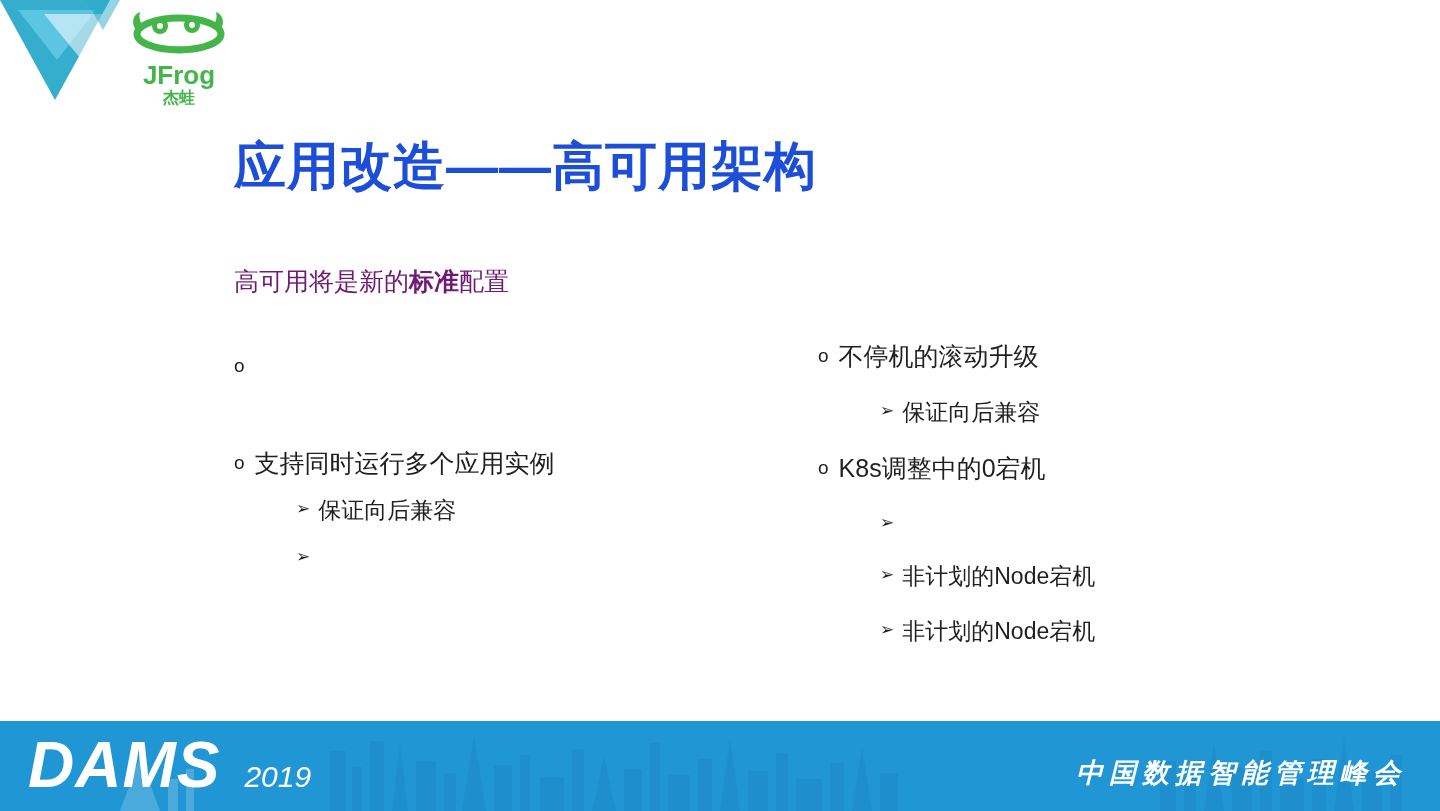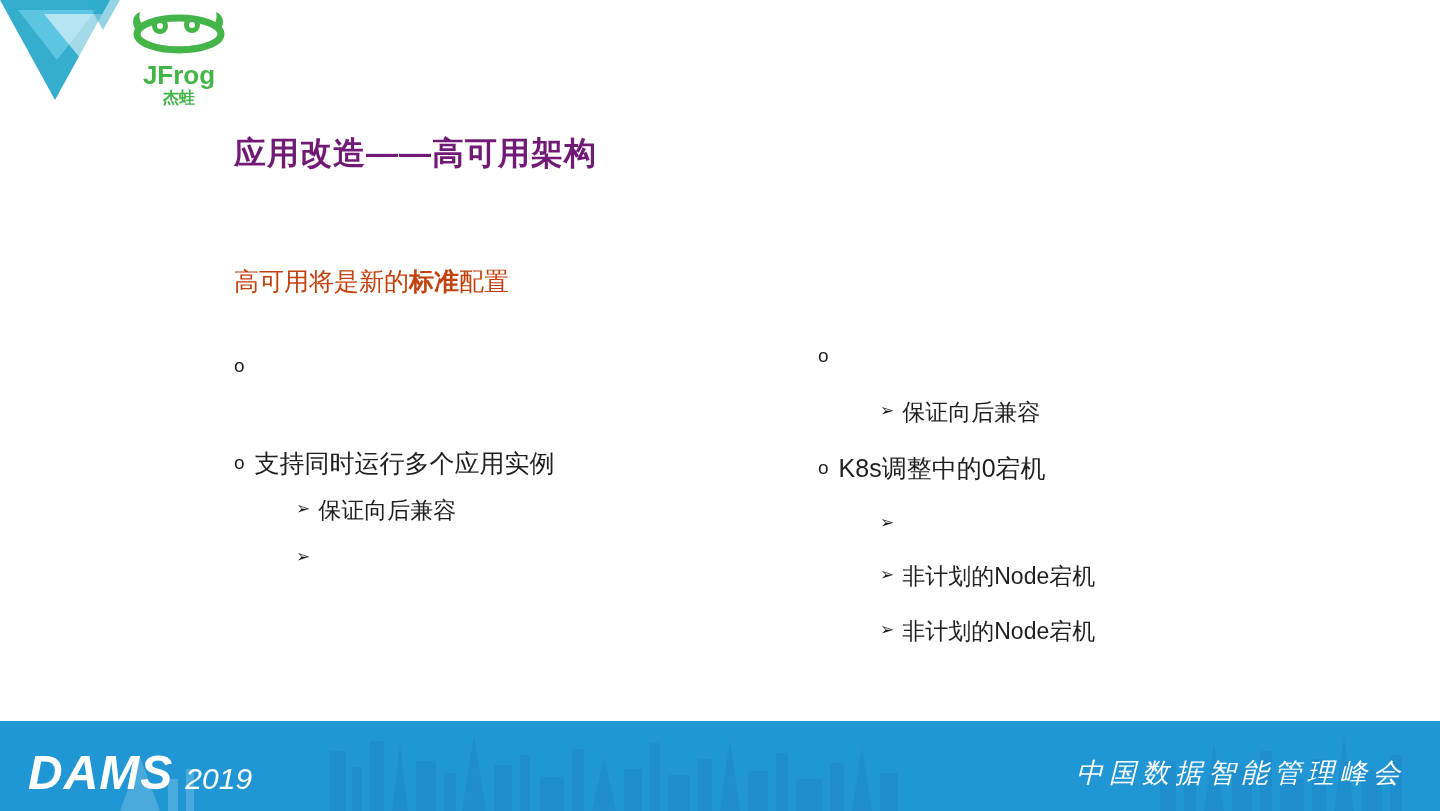--- a/index.html
+++ b/index.html
@@ -33,34 +33,34 @@
     top: 8px;
     width: 118px;
     height: 100px;
   }
 
   
   .title {
     position: absolute;
     left: 234px;
     top: 132px;
-    font-size: 32px;
+    font-size: 52px;
     font-weight: bold;
-    color: #701a75;
+    color: #1d4ed8;
     letter-spacing: 1px;
     white-space: nowrap;
   }
 
   
   .lead {
     position: absolute;
     left: 234px;
     top: 265px;
     font-size: 25px;
-    color: #c2410c;
+    color: #701a75;
     white-space: nowrap;
   }
   .lead b { font-weight: bold; }
 
   
   .col-left {
     position: absolute;
     left: 234px;
     top: 352px;
     width: 560px;
@@ -127,39 +127,39 @@
   }
   .dams {
     position: absolute;
     left: 28px;
     bottom: 14px;
     display: flex;
     align-items: baseline;
     color: #ffffff;
   }
   .dams .dams-word {
-    font-size: 48px;
+    font-size: 64px;
     font-weight: bold;
     font-style: italic;
     letter-spacing: 1px;
     line-height: 1;
   }
   .dams .dams-year {
     font-size: 30px;
     font-style: italic;
-    margin-left: 12px;
+    margin-left: 24px;
     line-height: 1;
   }
   .banner-cn {
     position: absolute;
     right: 34px;
     bottom: 20px;
     font-size: 27px;
     font-style: italic;
-    font-weight: normal;
+    font-weight: bold;
     color: #ffffff;
     letter-spacing: 6px;
     white-space: nowrap;
   }
 </style>
 </head>
 <body>
 
 <div class="slide">
 
@@ -223,20 +223,21 @@
     <div class="l2 indent-left">
       <span class="arrow">➢</span>
     </div>
 
   </div>
 
   <div class="col-right">
 
     <div class="l1">
       <span class="bullet">o</span>
+      <span>不停机的滚动升级</span>
     </div>
 
     <div class="sp-28"></div>
 
     <div class="l2 indent-right">
       <span class="arrow">➢</span>
       <span>保证向后兼容</span>
     </div>
 
     <div class="sp-28"></div>

